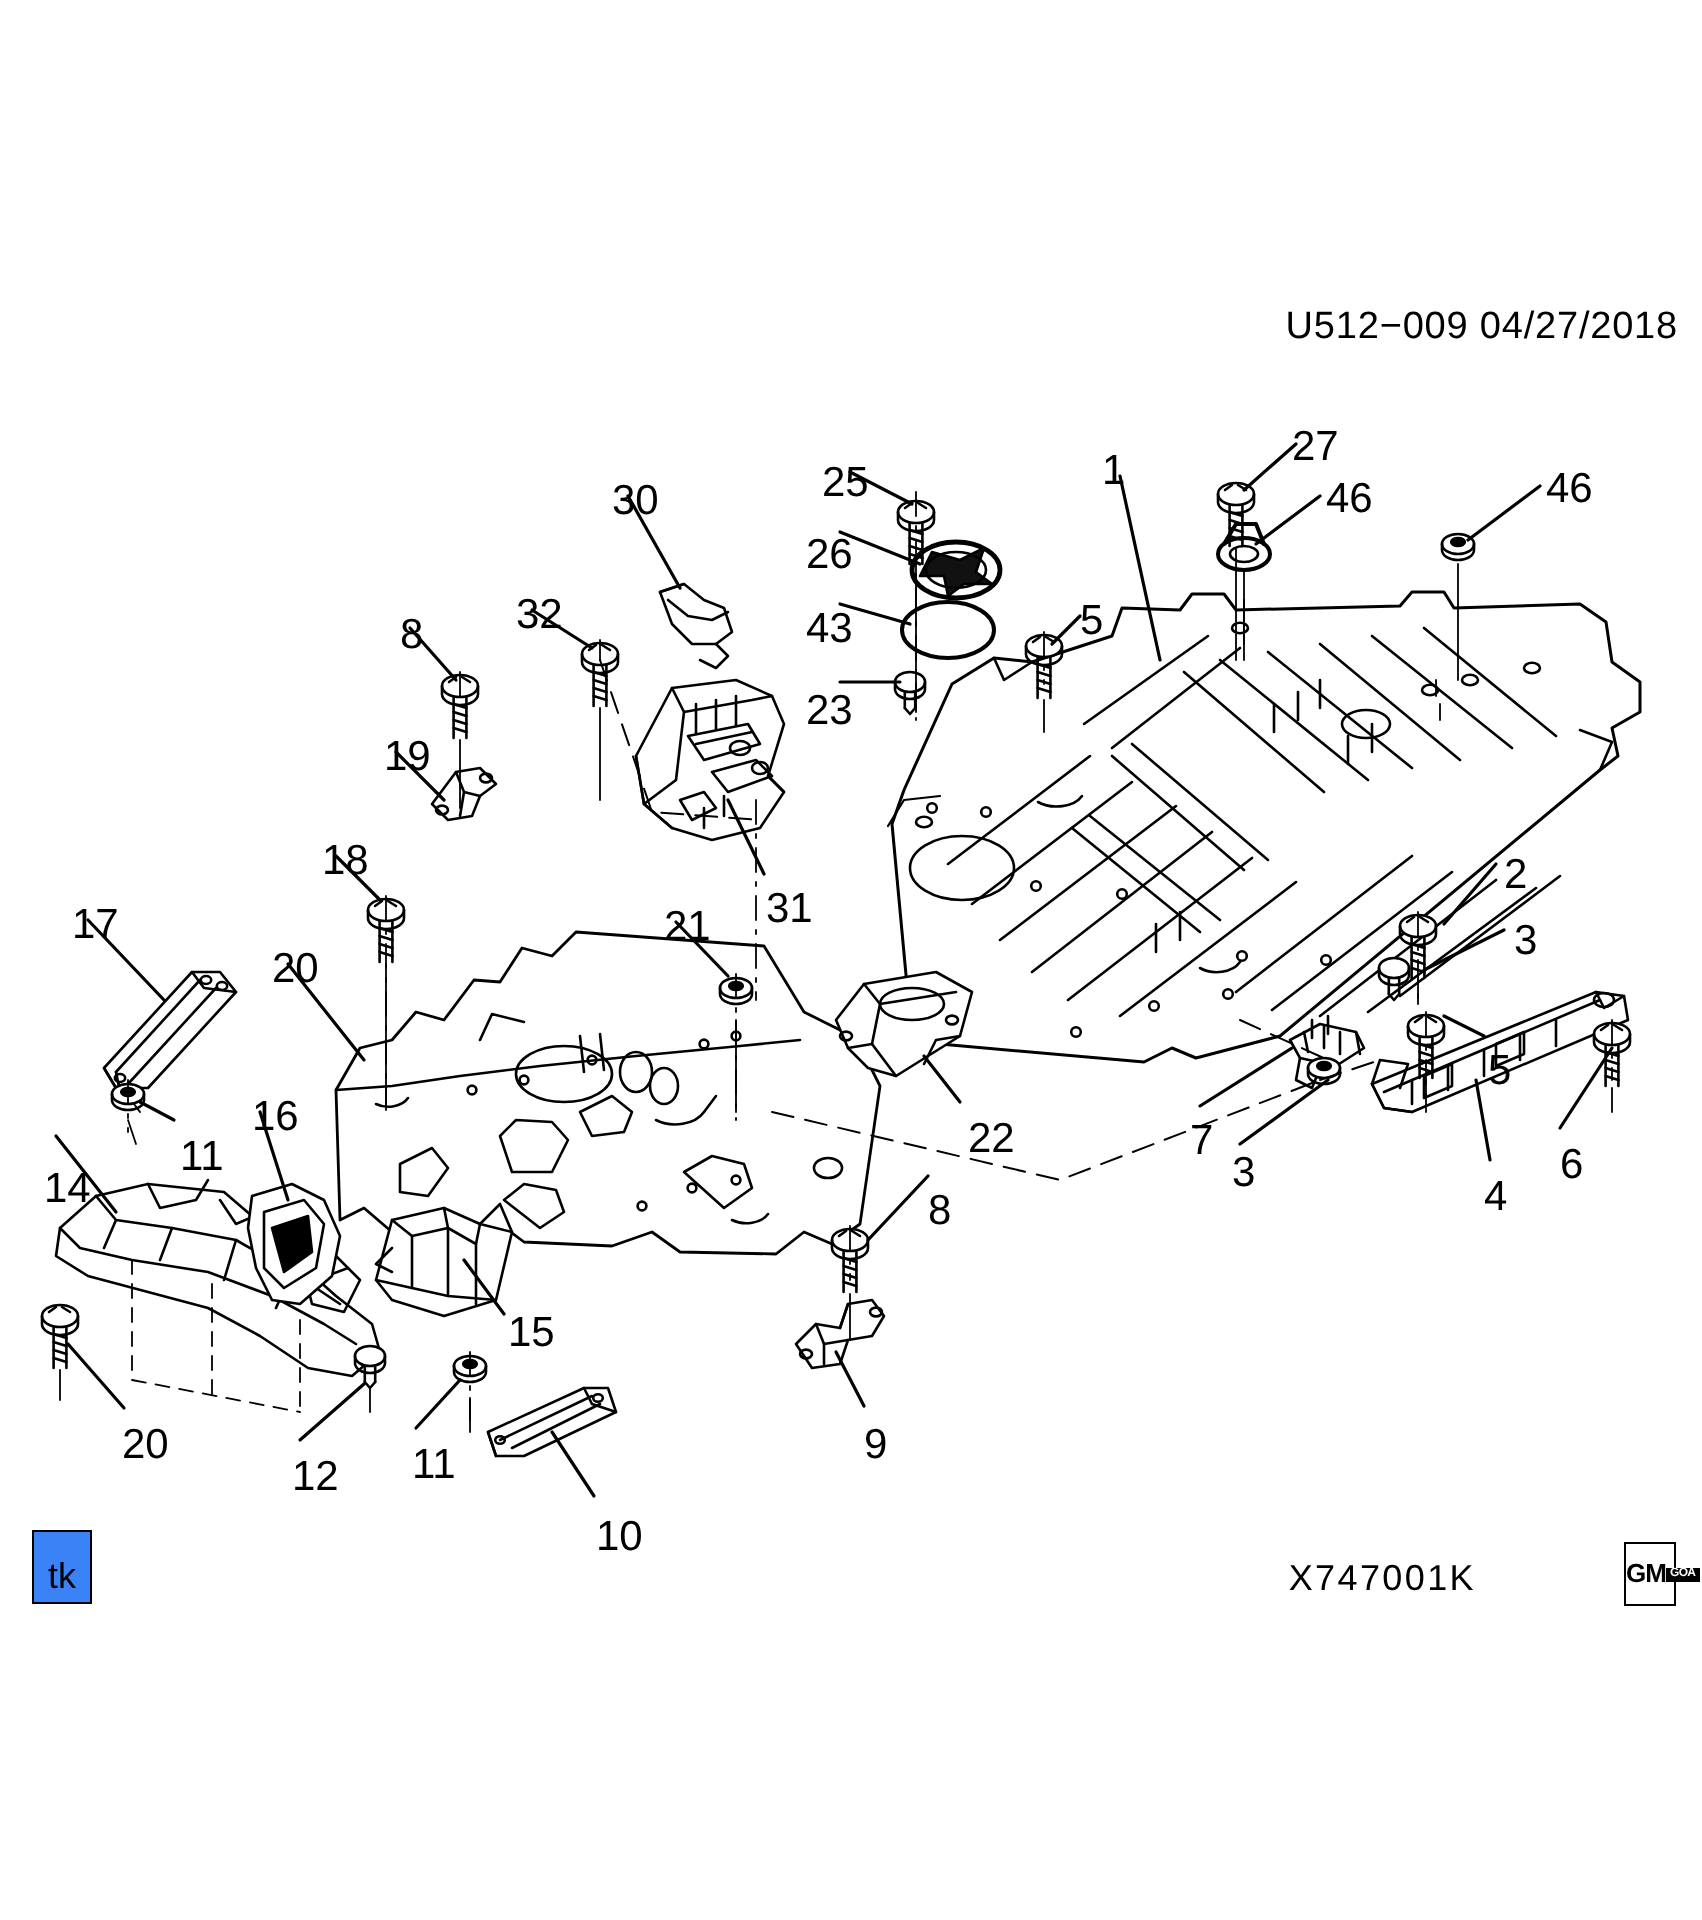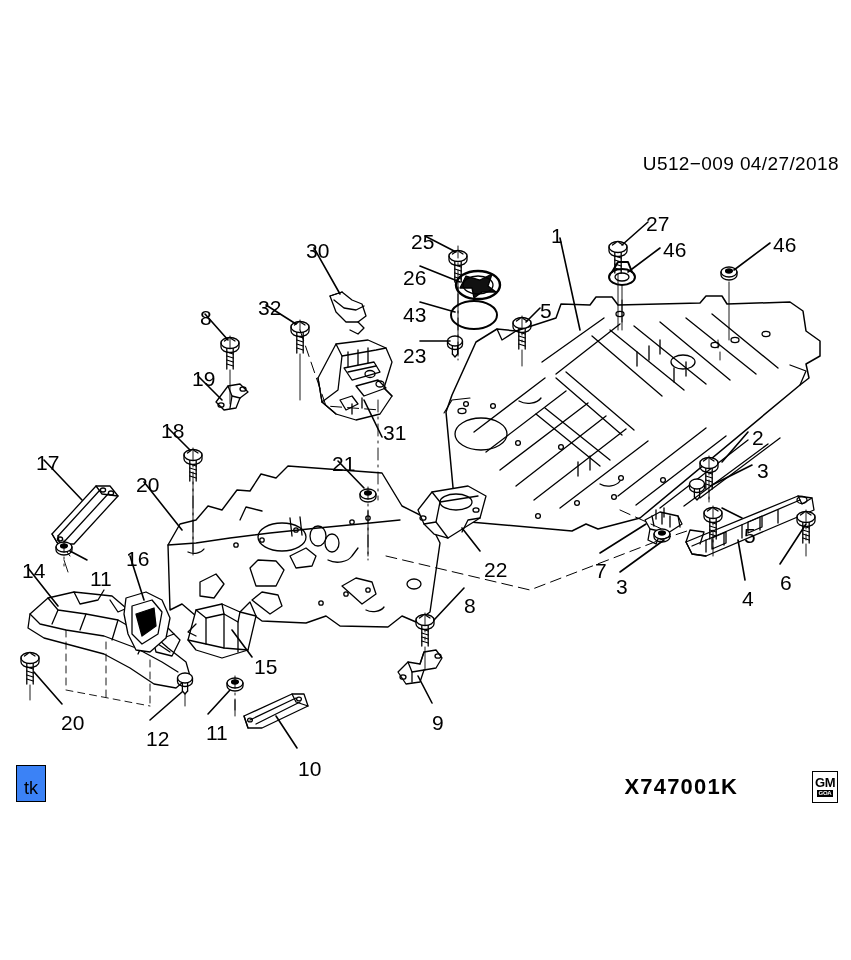--- a/index.html
+++ b/index.html
@@ -8,26 +8,26 @@
     font-family:"Liberation Sans",sans-serif;color:#000;
   }
   #sheet{position:absolute;inset:0;width:851px;height:960px;}
   .hdr{
     position:absolute;right:12px;top:153px;
     font-size:19px;letter-spacing:.4px;white-space:nowrap;
     font-family:"Liberation Sans",sans-serif;
   }
   .drawing-no{
     position:absolute;right:113px;bottom:160px;
-    font-size:22px;letter-spacing:1.2px;white-space:nowrap;font-weight:bold;
+    font-size:18px;letter-spacing:1.2px;white-space:nowrap;
   }
   .gm-badge{
     position:absolute;right:13px;bottom:157px;
     width:26px;height:32px;border:1.6px solid #000;
-    display:flex;flex-direction:column;align-items:center;justify-content:center;
+    display:flex;align-items:center;
     box-sizing:border-box;background:#fff;
   }
   .gm-badge .gm-top{font-size:13px;font-weight:bold;line-height:12px;letter-spacing:-.5px;}
   .gm-badge .gm-bot{
     font-size:6px;font-weight:bold;line-height:7px;letter-spacing:-.3px;
     background:#000;color:#fff;padding:0 2px;margin-top:1px;
   }
   .tk-box{
     position:absolute;left:16px;bottom:158px;
     border:1.4px solid #000;padding:12px 7px 2px 7px;font-size:18px;background:#3b82f6;
@@ -402,38 +402,38 @@
   <div class="num" style="left:780px;top:572px">6</div>
   <div class="num" style="left:595px;top:560px">7</div>
   <div class="num" style="left:200px;top:307px">8</div>
   <div class="num" style="left:464px;top:595px">8</div>
   <div class="num" style="left:432px;top:712px">9</div>
   <div class="num" style="left:298px;top:758px">10</div>
   <div class="num" style="left:90px;top:568px">11</div>
   <div class="num" style="left:206px;top:722px">11</div>
   <div class="num" style="left:146px;top:728px">12</div>
   <div class="num" style="left:61px;top:712px">20</div>
-  <div class="num" style="left:22px;top:560px">14</div>
+  <div class="num" style="left:22px;top:584px">14</div>
   <div class="num" style="left:254px;top:656px">15</div>
   <div class="num" style="left:126px;top:548px">16</div>
   <div class="num" style="left:36px;top:452px">17</div>
   <div class="num" style="left:161px;top:420px">18</div>
   <div class="num" style="left:192px;top:368px">19</div>
   <div class="num" style="left:136px;top:474px">20</div>
   <div class="num" style="left:332px;top:453px">21</div>
   <div class="num" style="left:484px;top:559px">22</div>
   <div class="num" style="left:403px;top:345px">23</div>
   <div class="num" style="left:403px;top:304px">43</div>
   <div class="num" style="left:411px;top:231px">25</div>
   <div class="num" style="left:403px;top:267px">26</div>
   <div class="num" style="left:646px;top:213px">27</div>
   <div class="num" style="left:663px;top:239px">46</div>
   <div class="num" style="left:773px;top:234px">46</div>
   <div class="num" style="left:306px;top:240px">30</div>
-  <div class="num" style="left:383px;top:422px">31</div>
+  <div class="num" style="left:383px;top:444px">31</div>
   <div class="num" style="left:258px;top:297px">32</div>
 
   <div class="tk-box">tk</div>
   <div class="drawing-no">X747001K</div>
   <div class="gm-badge">
     <span class="gm-top">GM</span>
     <span class="gm-bot">GOA</span>
   </div>
 
 </div>

